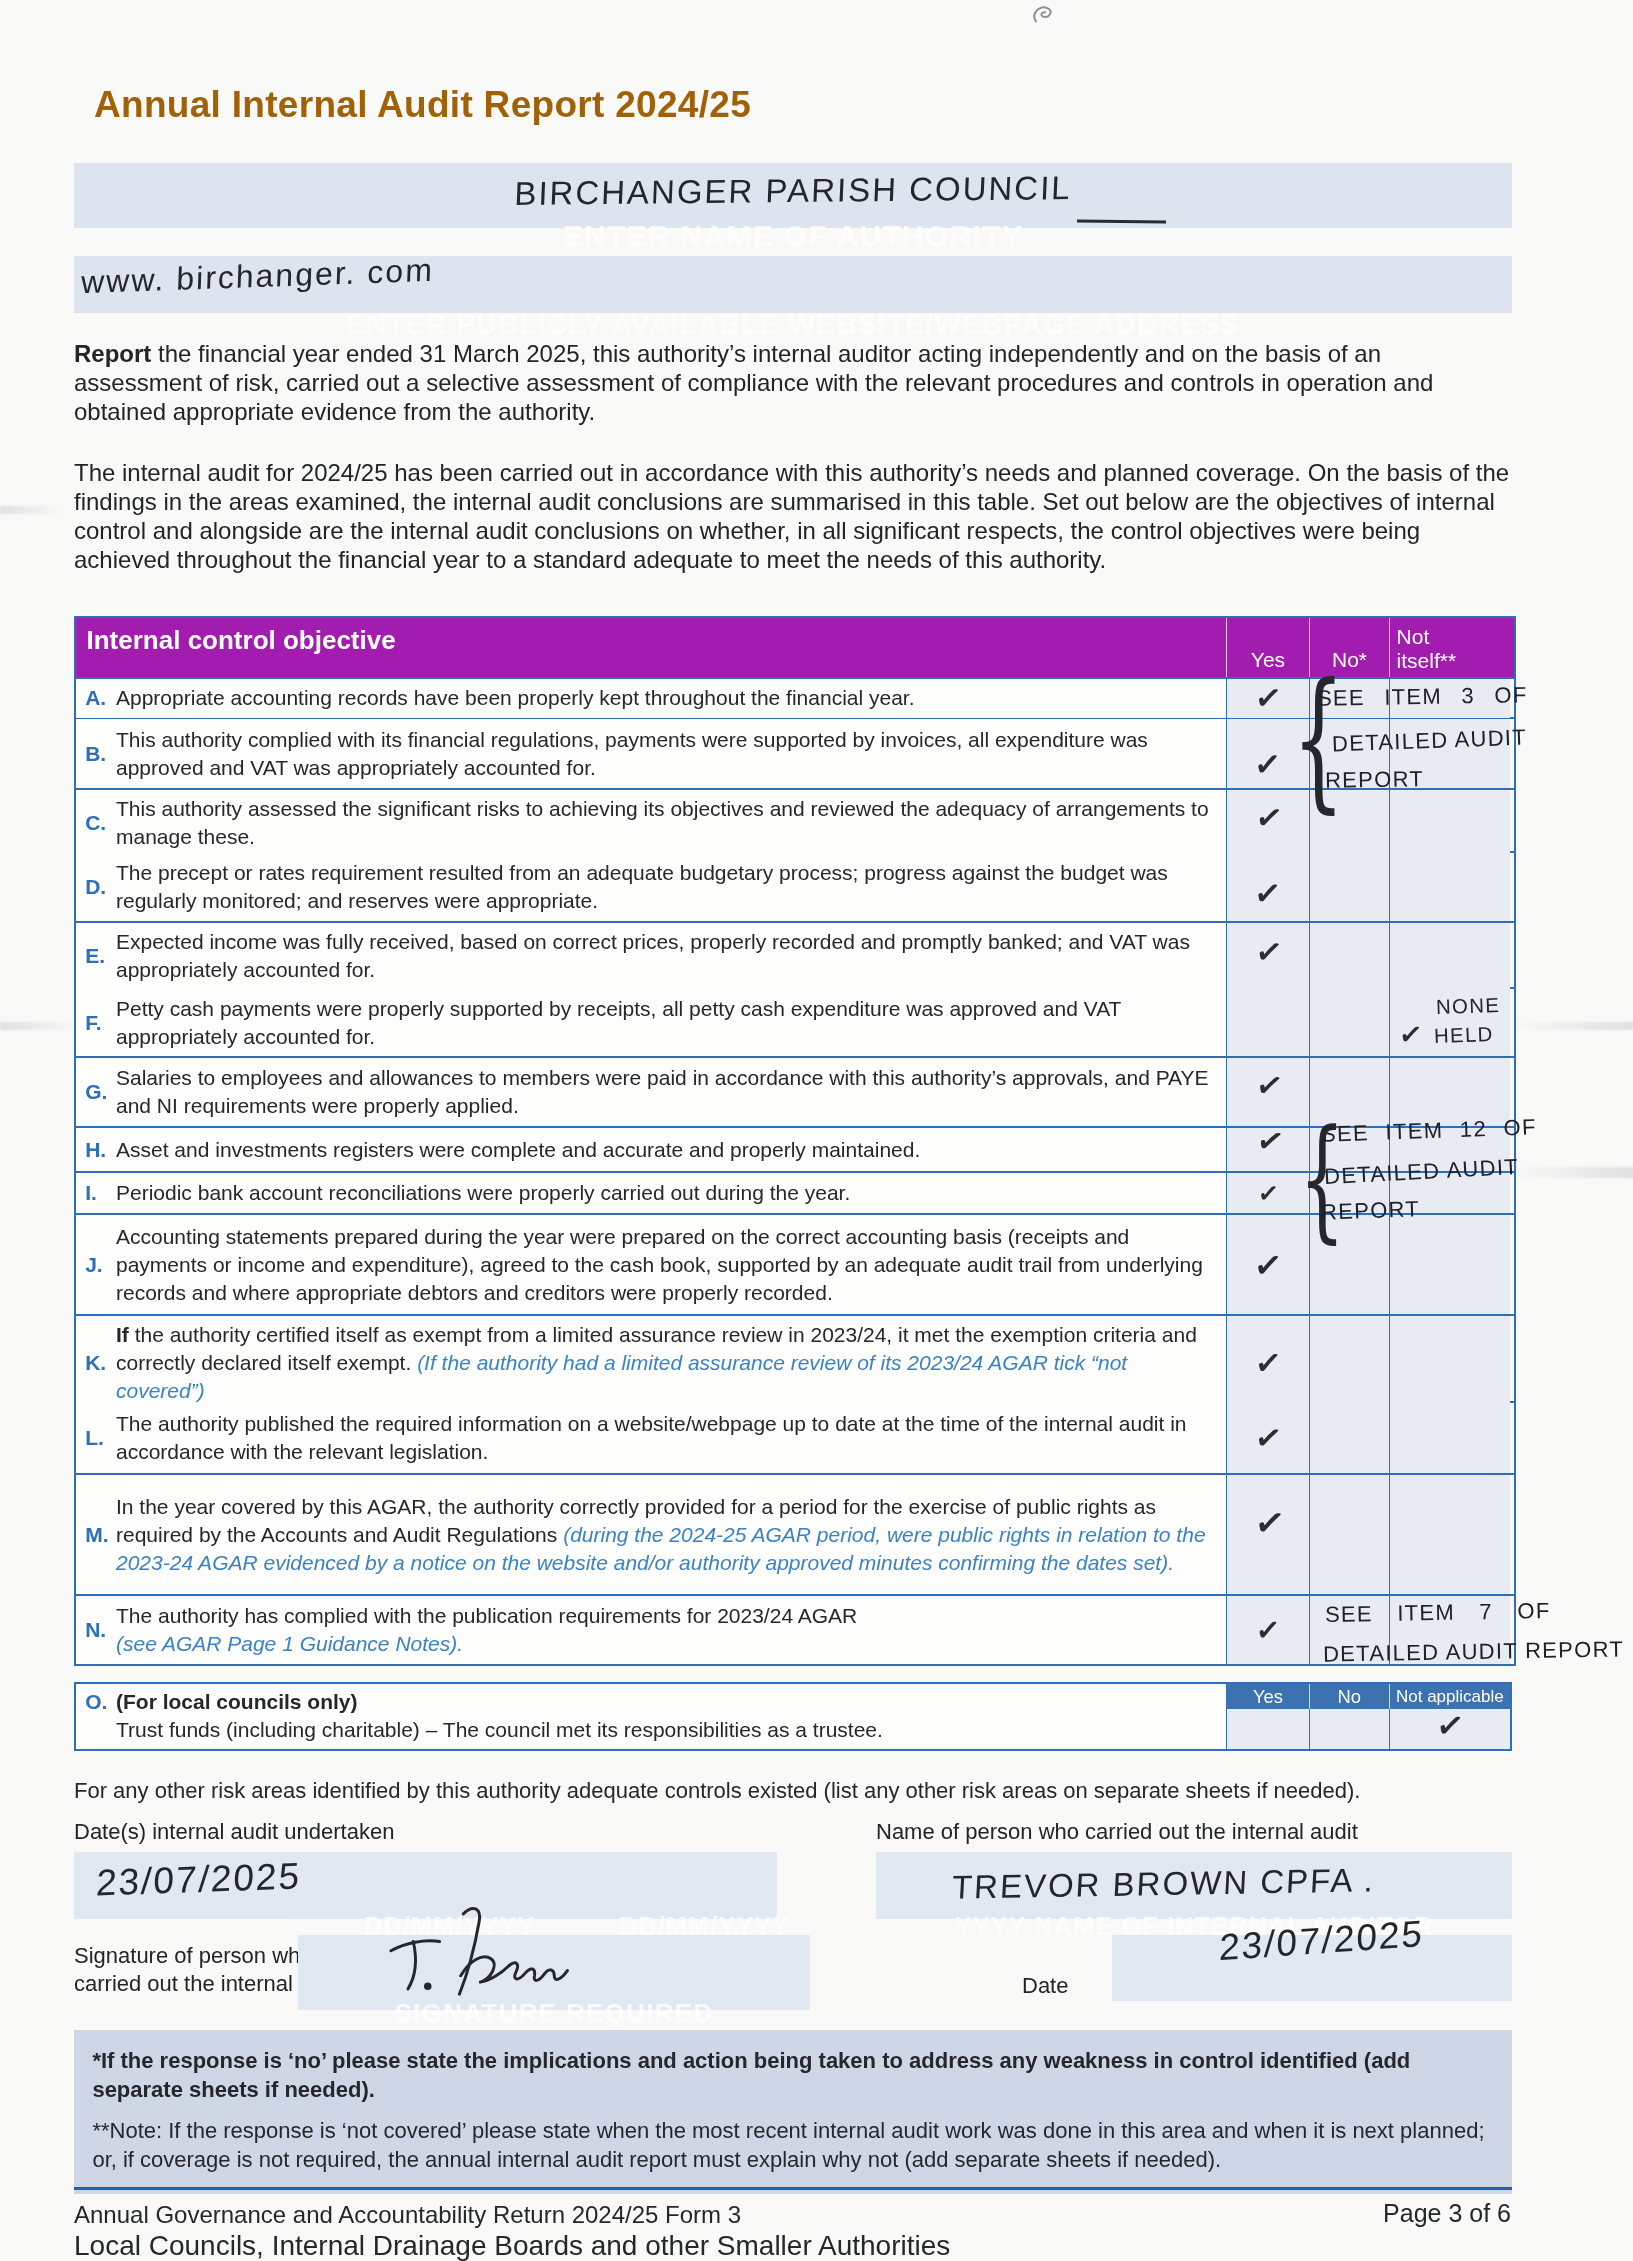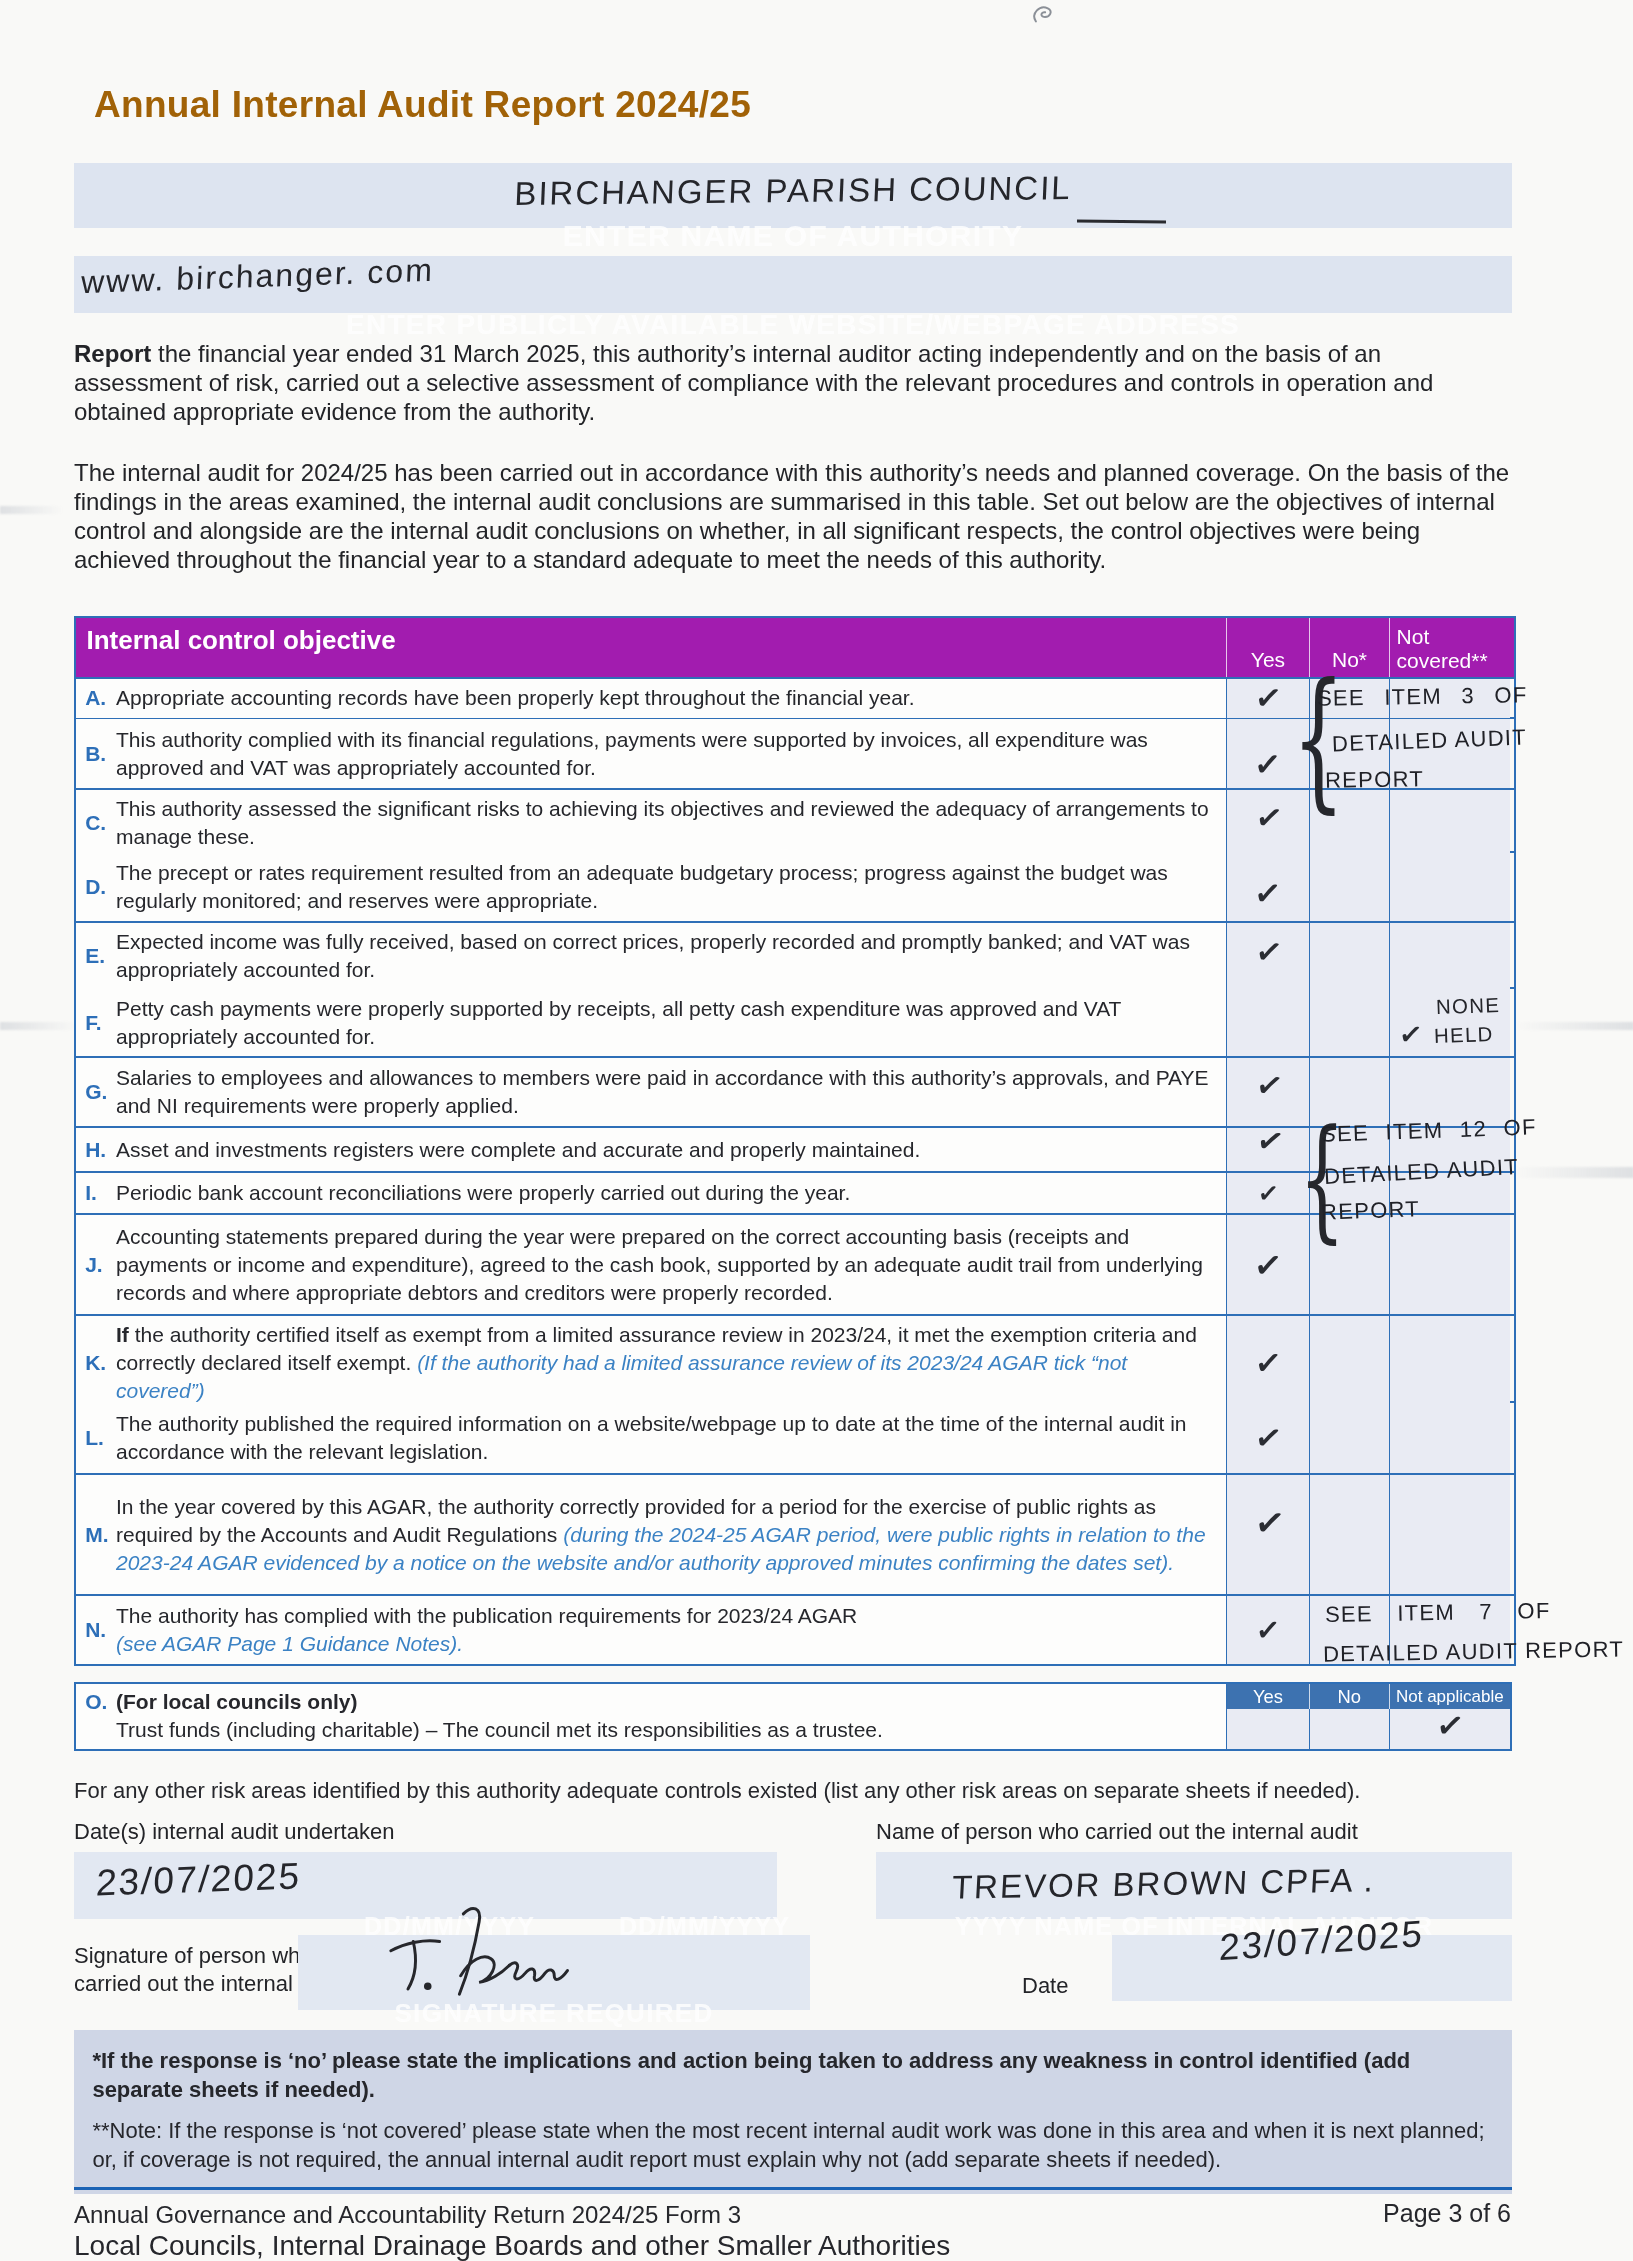--- a/index.html
+++ b/index.html
@@ -123,21 +123,21 @@
   <div class="abs" id="table">
     <div class="t-row" id="thead">
       <div class="hc" id="th-obj">Internal control objective</div>
       <div class="hc sep">
           <div class="sub-label">Yes</div>
         </div>
       <div class="hc sep">
           <div class="sub-label">No*</div>
         </div>
       <div class="hc sep">
-        <div class="sub-label two"><span>Not</span><br><span>covered**</span></div>
+        <div class="sub-label two"><span>Not</span><br><span>itself**</span></div>
       </div>
     </div>
 
     <div class="t-row" style="height:40px">
       <div class="c-obj">
           <span class="letter">A.</span>
           <span>Appropriate accounting records have been properly kept throughout the financial year.</span>
         </div>
       <div class="c-tick">
           <span class="tick">✓</span>

